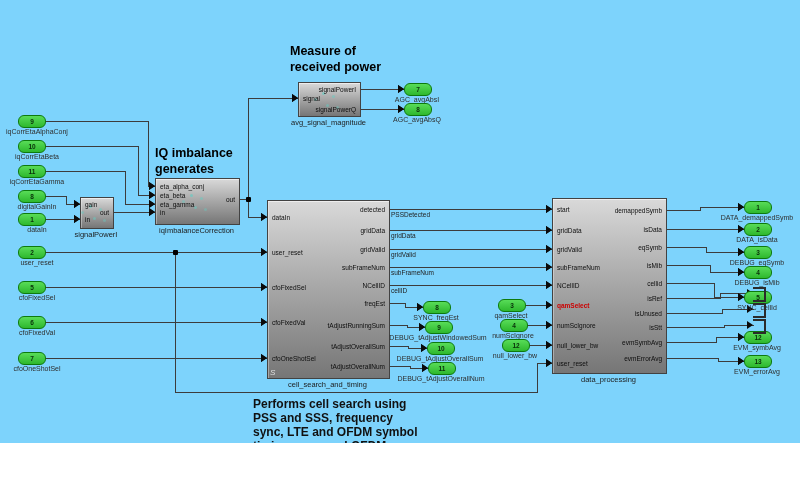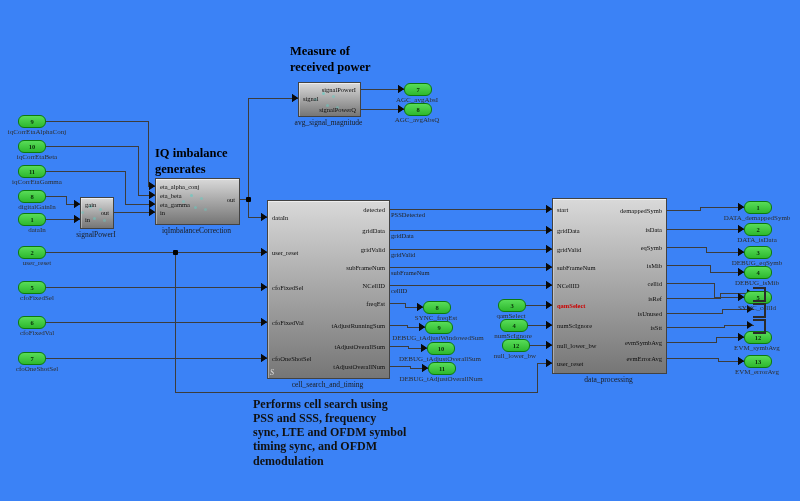--- a/index.html
+++ b/index.html
@@ -1,17 +1,17 @@
 <!DOCTYPE html>
 <html><head>
 <meta charset="utf-8">
 <style>
   html,body{margin:0;padding:0;background:#fff;}
-  #canvas{position:relative;width:800px;height:501px;background:#3b82f6;overflow:hidden;
-          font-family:Liberation Serif, serif;}
+  #canvas{position:relative;width:800px;height:443px;background:#7dd3fc;overflow:hidden;
+          font-family:Liberation Sans, sans-serif;}
   .wseg{position:absolute;background:#3c3c3c;}
   .arrow{position:absolute;width:0;height:0;border-top:4px solid transparent;
          border-bottom:4px solid transparent;border-left:6px solid #0a0a0a;}
   .block{position:absolute;background:linear-gradient(180deg,#d9d9d9 0%,#ababab 45%,#767676 100%);
          border:1px solid #424242;box-shadow:inset 0 1px 0 rgba(255,255,255,.55),inset 1px 0 0 rgba(255,255,255,.35);}
   .speckle{position:absolute;width:3px;height:3px;border-radius:50%;background:rgba(100,205,195,.65);
            box-shadow:10px 3px 0 rgba(100,205,195,.5),-8px 6px 0 rgba(100,205,195,.45),
                       4px 12px 0 rgba(100,205,195,.5),14px 14px 0 rgba(100,205,195,.4);}
   .plabel{position:absolute;font-size:6.5px;line-height:8px;color:#0d0d0d;white-space:nowrap;}
   .plabel.red{color:#cc0000;font-weight:bold;}

